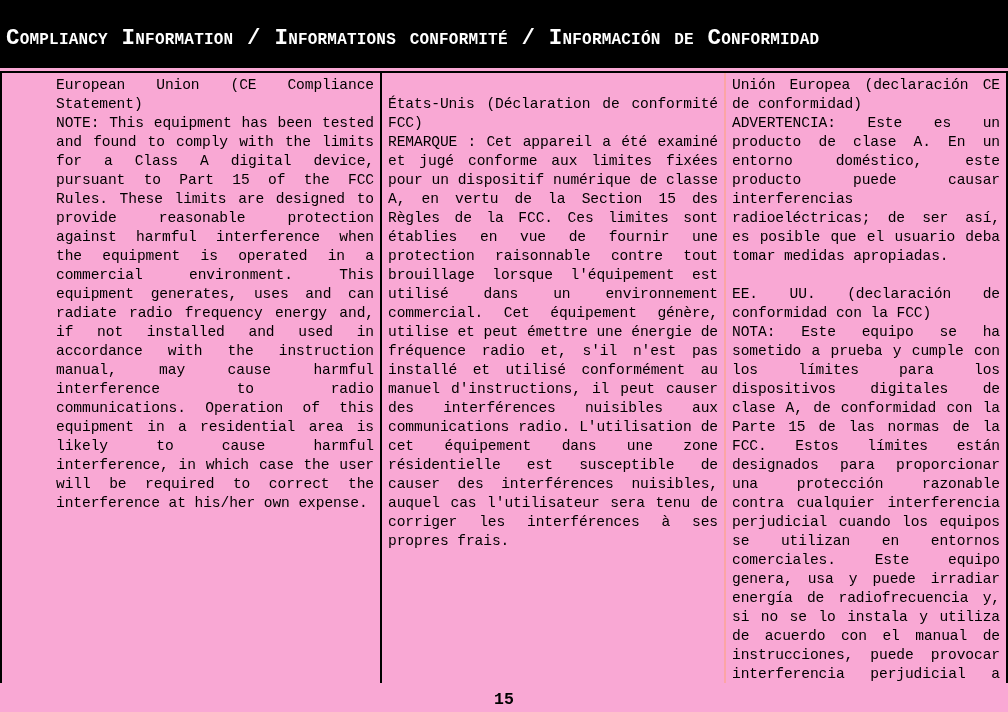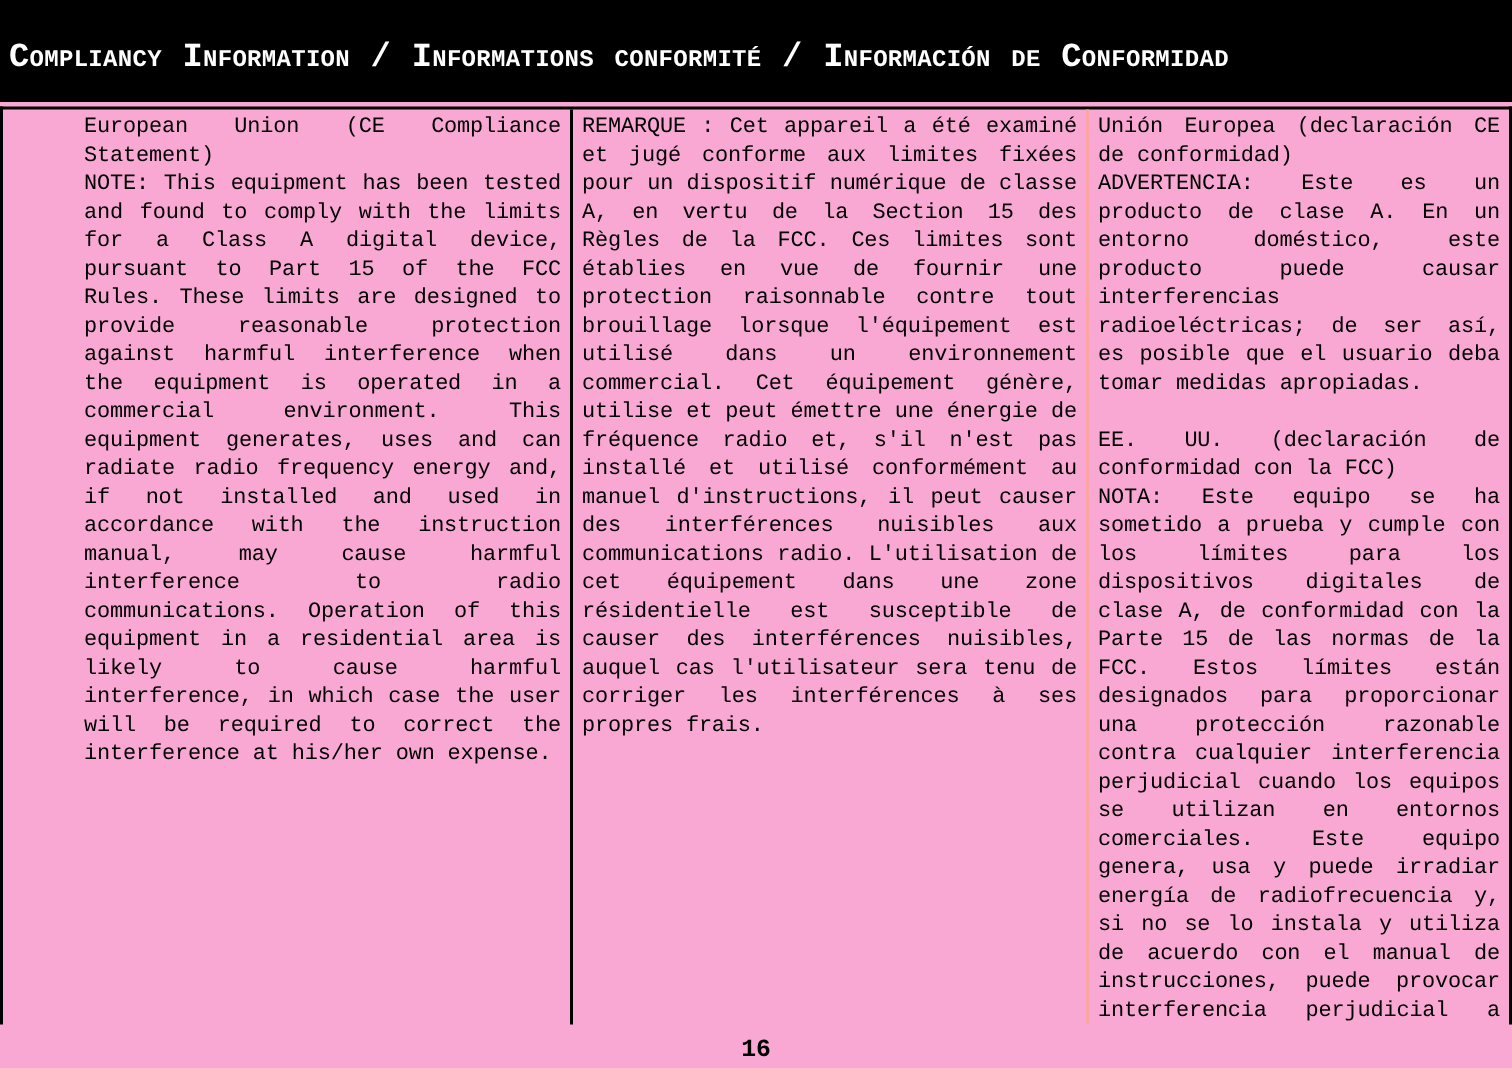--- a/index.html
+++ b/index.html
@@ -79,27 +79,28 @@
   </header>
 
   <div class="table">
 
     <div class="col col-en">
       <p class="heading">European Union (CE Compliance Statement)</p>
       <p class="body">NOTE: This equipment has been tested and found to comply with the limits for a Class A digital device, pursuant to Part 15 of the FCC Rules. These limits are designed to provide reasonable protection against harmful interference when the equipment is operated in a commercial environment. This equipment generates, uses and can radiate radio frequency energy and, if not installed and used in accordance with the instruction manual, may cause harmful interference to radio communications. Operation of this equipment in a residential area is likely to cause harmful interference, in which case the user will be required to correct the interference at his/her own expense.</p>
     </div>
 
     <div class="col col-fr">
+      <p class="heading spaced">États-Unis (Déclaration de conformité FCC)</p>
       <p class="body">REMARQUE : Cet appareil a été examiné et jugé conforme aux limites fixées pour un dispositif numérique de classe A, en vertu de la Section 15 des Règles de la FCC. Ces limites sont établies en vue de fournir une protection raisonnable contre tout brouillage lorsque l'équipement est utilisé dans un environnement commercial. Cet équipement génère, utilise et peut émettre une énergie de fréquence radio et, s'il n'est pas installé et utilisé conformément au manuel d'instructions, il peut causer des interférences nuisibles aux communications radio. L'utilisation de cet équipement dans une zone résidentielle est susceptible de causer des interférences nuisibles, auquel cas l'utilisateur sera tenu de corriger les interférences à ses propres frais.</p>
     </div>
 
     <div class="col col-es">
       <p class="heading">Unión Europea (declaración CE de conformidad)</p>
       <p class="body">ADVERTENCIA: Este es un producto de clase A. En un entorno doméstico, este producto puede causar interferencias radioeléctricas; de ser así, es posible que el usuario deba tomar medidas apropiadas.</p>
       <p class="heading spaced">EE. UU. (declaración de conformidad con la FCC)</p>
       <p class="body">NOTA: Este equipo se ha sometido a prueba y cumple con los límites para los dispositivos digitales de clase A, de conformidad con la Parte 15 de las normas de la FCC. Estos límites están designados para proporcionar una protección razonable contra cualquier interferencia perjudicial cuando los equipos se utilizan en entornos comerciales. Este equipo genera, usa y puede irradiar energía de radiofrecuencia y, si no se lo instala y utiliza de acuerdo con el manual de instrucciones, puede provocar interferencia perjudicial a las radiocomunicaciones. Es probable que la utilización de este equipo en un área residencial provoque interferencias perjudiciales; en este caso, será responsabilidad del usuario corregir las interferencias.</p>
     </div>
 
   </div>
 
-  <div class="pagenum">16</div>
+  <div class="pagenum">15</div>
 
 </div>
 
 </body></html>

